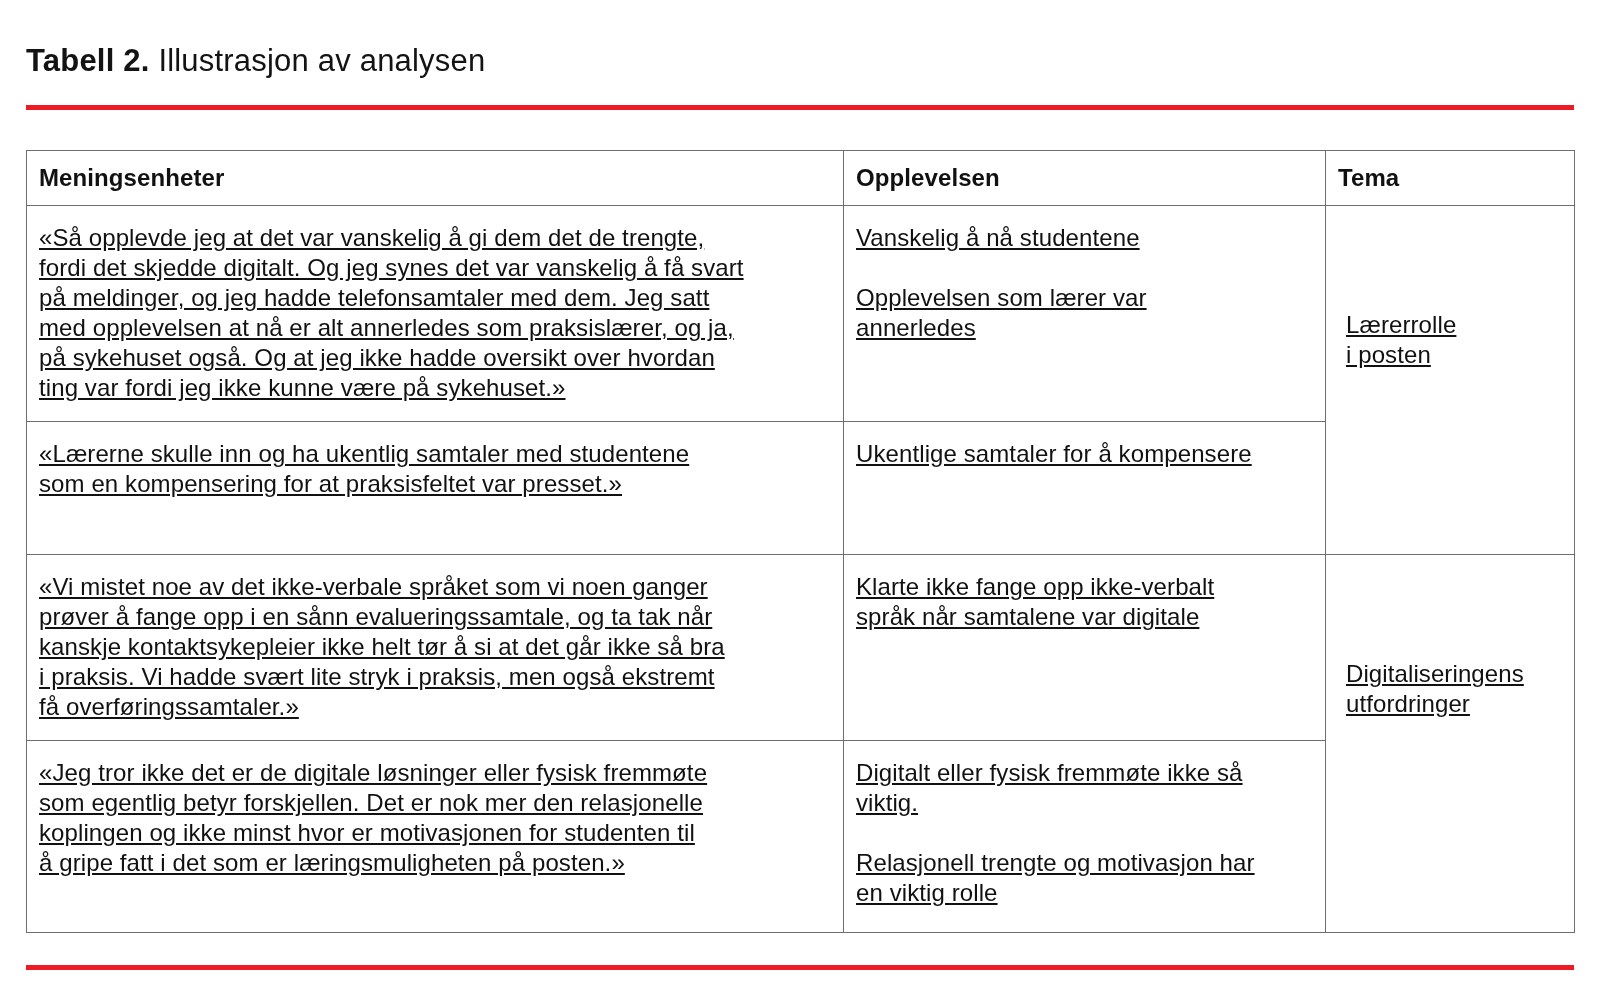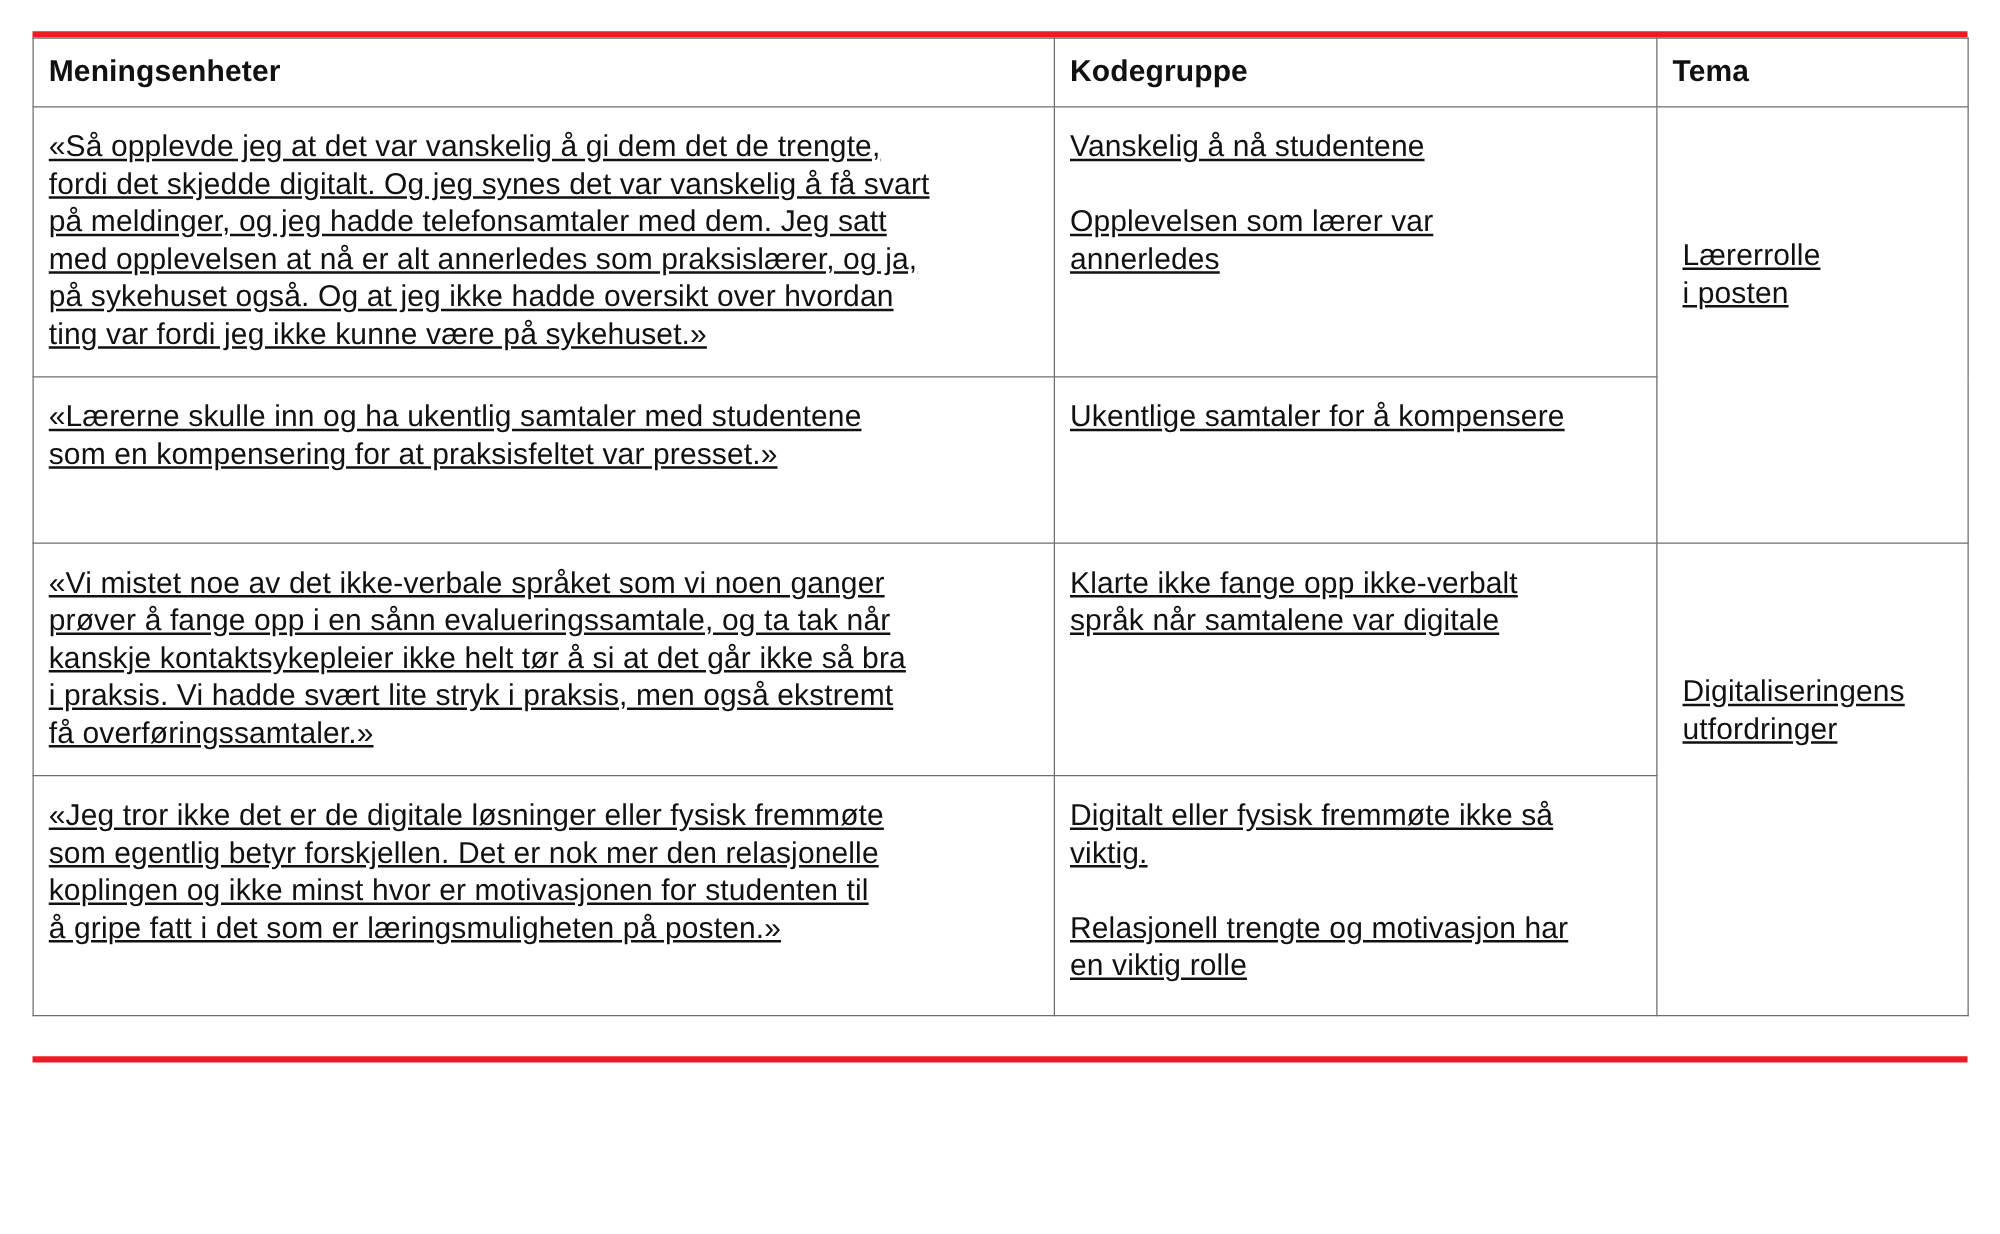--- a/index.html
+++ b/index.html
@@ -34,20 +34,21 @@
     height: 5px;
     background: var(--accent);
     border: none;
   }
   .rule-top { margin-top: 25px; }
   .rule-bottom { margin-top: 32px; }
   table.analysis-table {
     border-collapse: collapse;
     table-layout: fixed;
     width: 1548px;
+    margin-top: 40px;
   }
   col.col-1 { width: 817px; }
   col.col-2 { width: 482px; }
   col.col-3 { width: 249px; }
   th, td {
     border: 1px solid var(--border);
     font-size: 24px;
     text-align: left;
   }
   th {
@@ -73,33 +74,35 @@
   tr.row-1 { height: 216px; }
   tr.row-2 { height: 133px; padding-left: 17px; }
   tr.row-3 { height: 186px; }
   tr.row-4 { height: 192px; padding-left: 32px; }
 </style>
 </head>
 <body style="--accent: #ED1C24; --border: #6E6E6E;">
 
 <div class="page">
 
+  <h1 class="title"><span class="title-label">Tabell 2.</span>
+<span class="title-text">Illustrasjon av analysen</span></h1>
 
   <div class="rule rule-top"></div>
 
   <table class="analysis-table">
     <colgroup>
       <col class="col-1">
       <col class="col-2">
       <col class="col-3">
     </colgroup>
     <thead>
       <tr class="header-row">
         <th>Meningsenheter</th>
-        <th>Kodegruppe</th>
+        <th>Opplevelsen</th>
         <th>Tema</th>
       </tr>
     </thead>
     <tbody>
       <tr class="row-1">
         <td class="quote-cell">«Så opplevde jeg at det var vanskelig å gi dem det de trengte,
 fordi det skjedde digitalt. Og jeg synes det var vanskelig å få svart
 på meldinger, og jeg hadde telefonsamtaler med dem. Jeg satt
 med opplevelsen at nå er alt annerledes som praksislærer, og ja,
 på sykehuset også. Og at jeg ikke hadde oversikt over hvordan

